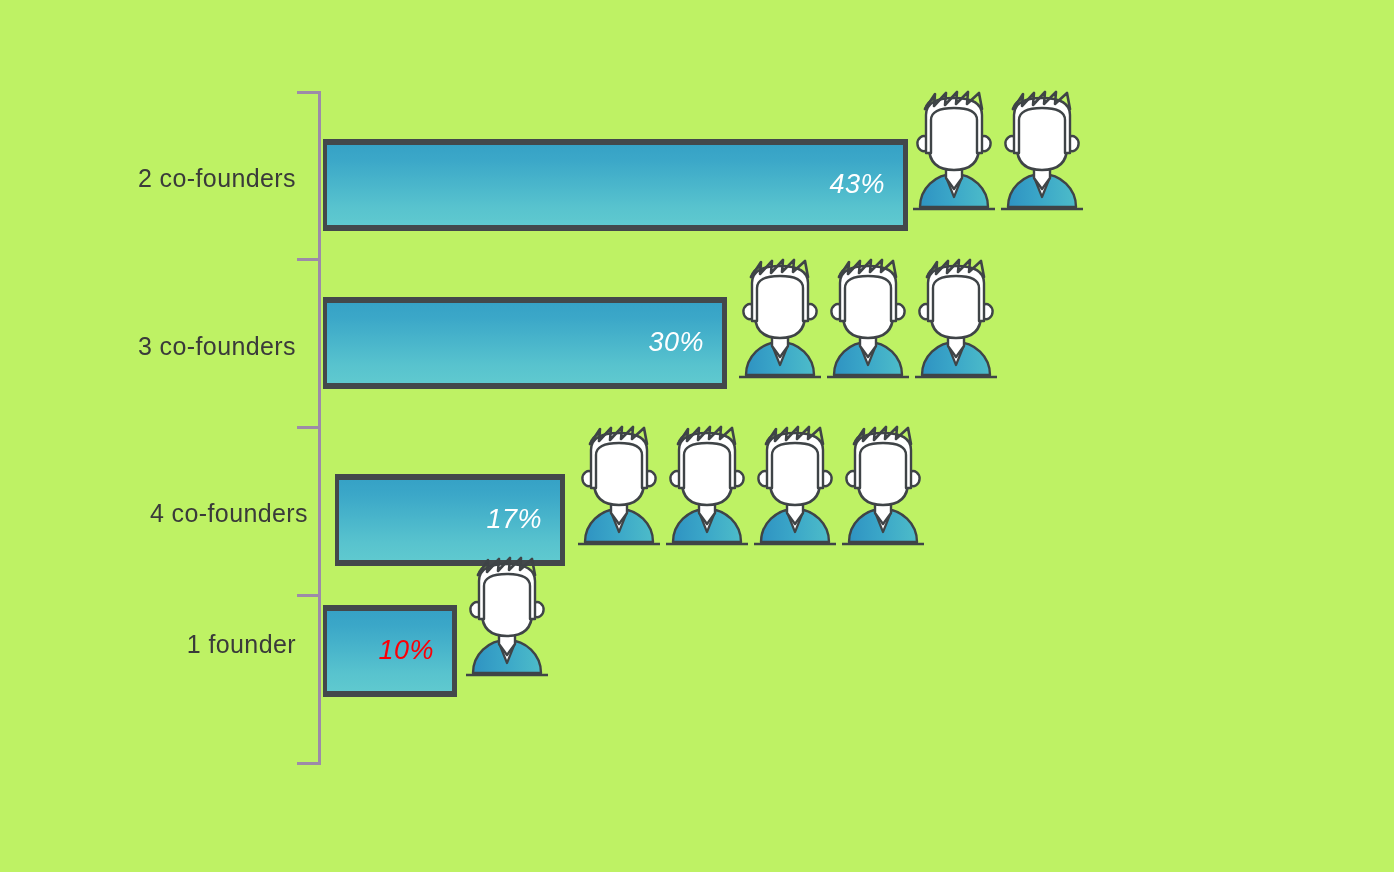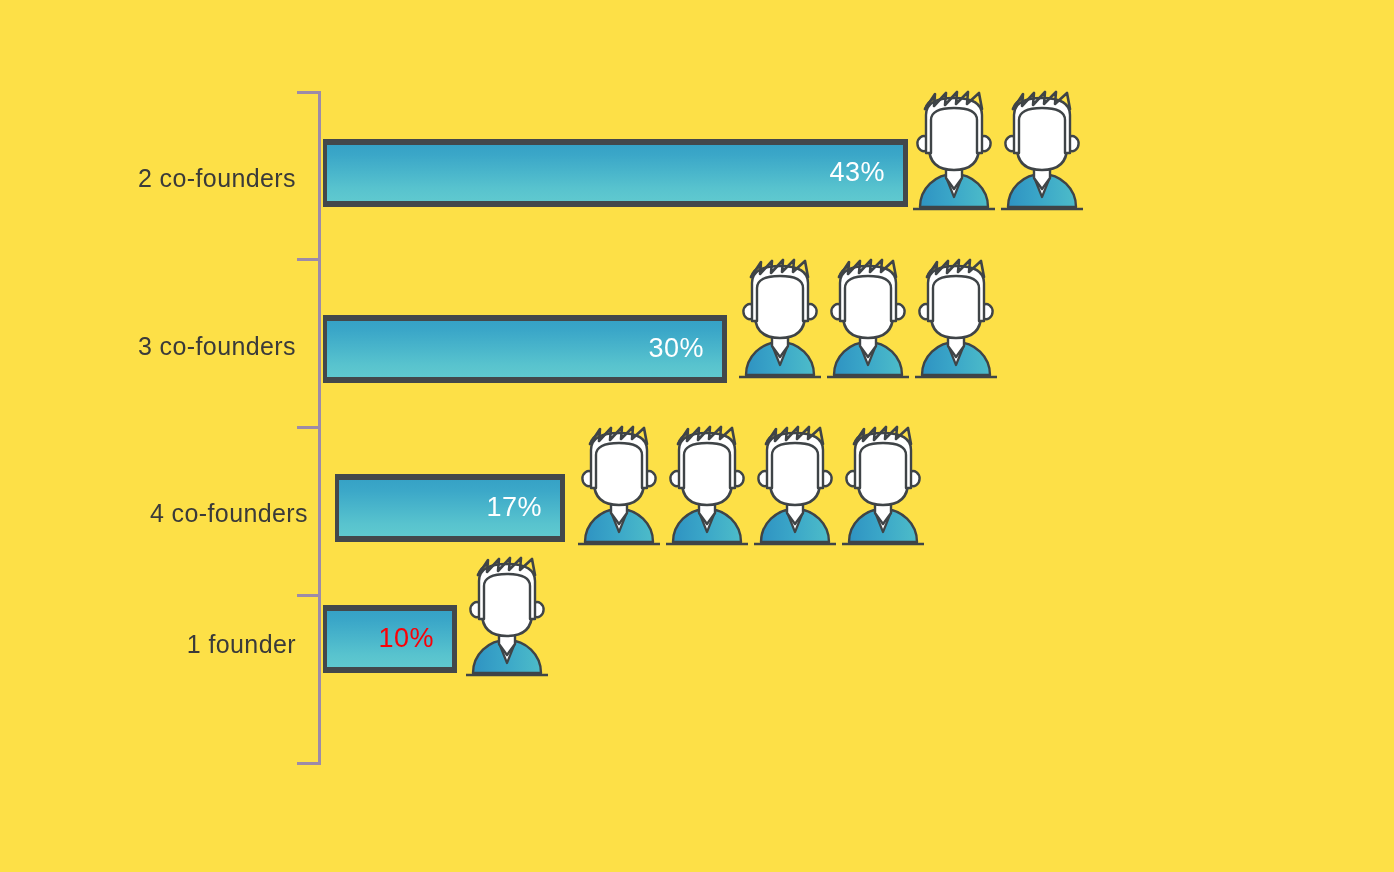--- a/index.html
+++ b/index.html
@@ -15,21 +15,21 @@
     overflow: hidden;
     font-family: "Liberation Sans", sans-serif;
   }
 
   #chart-root {
     position: absolute;
     left: 0;
     top: 0;
     width: 1394px;
     height: 872px;
-    background: #fde047;
+    background: #bef264;
   }
 
   
   .axis-line {
     position: absolute;
     left: 318px;
     top: 91px;
     width: 3px;
     height: 674px;
     background: #9d8ba8;
@@ -60,32 +60,33 @@
     font-weight: 400;
     letter-spacing: 0.4px;
     color: #3a3a3a;
     white-space: nowrap;
   }
 
   
   .bar {
     position: absolute;
     left: 323px;
-    height: 68px;
+    height: 92px;
     box-sizing: border-box;
     border-top: 6px solid #43484b;
     border-bottom: 6px solid #43484b;
     border-left: 4px solid #43484b;
     border-right: 5px solid #43484b;
     background-image: linear-gradient(to bottom,
         #36a2c6 0%,
         #3ba7c8 18%,
         #49b5cb 48%,
         #58c3ce 78%,
         #5fc9cf 100%);
+    font-style: italic;
   }
   .bar-value {
     position: absolute;
     right: 18px;
     top: 50%;
     transform: translateY(-52%);
     font-family: "Liberation Sans", sans-serif;
     font-size: 27px;
     font-weight: 400;
     letter-spacing: 0.5px;
@@ -181,21 +182,21 @@
   <path d="M12 24 Q14 17 22 13" fill="none" stroke="#3f4447" stroke-width="2.4" stroke-linecap="round"></path>
 
   <line x1="1" y1="124" x2="81" y2="124" stroke="#3f4447" stroke-width="2.6" stroke-linecap="square"></line>
 </svg>
         </div>
     </div>
   </div>
 
   <div class="row" style="top:280px;">
     <div class="cat-label" style="top:52px;">3 co-founders</div>
-    <div class="bar" style="top:35px; width:404px;">
+    <div class="bar" style="top:17px; width:404px;">
       <span class="bar-value white">30%</span>
     </div>
     <div class="people" style="left:739px; top:-27px; width:268px;">
       <div class="person" style="left:0px;">
 <svg viewBox="0 0 82 128" xmlns="http://www.w3.org/2000/svg">
   <defs>
     <linearGradient id="bodyGrad2" x1="0" y1="0" x2="1" y2="0">
       <stop offset="0%" stop-color="#2f93c2"></stop>
       <stop offset="45%" stop-color="#3aa6c8"></stop>
       <stop offset="100%" stop-color="#4dbcc9"></stop>

